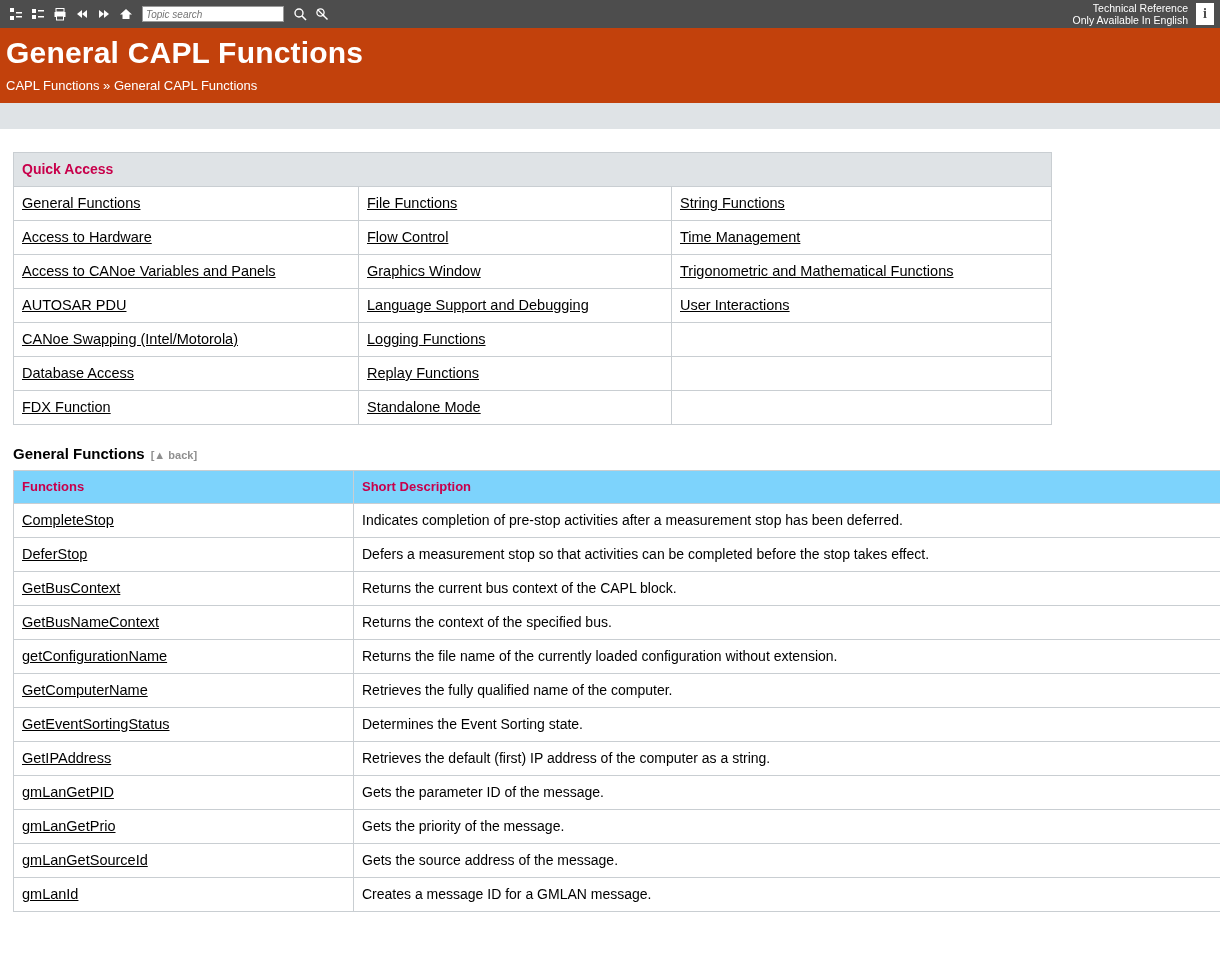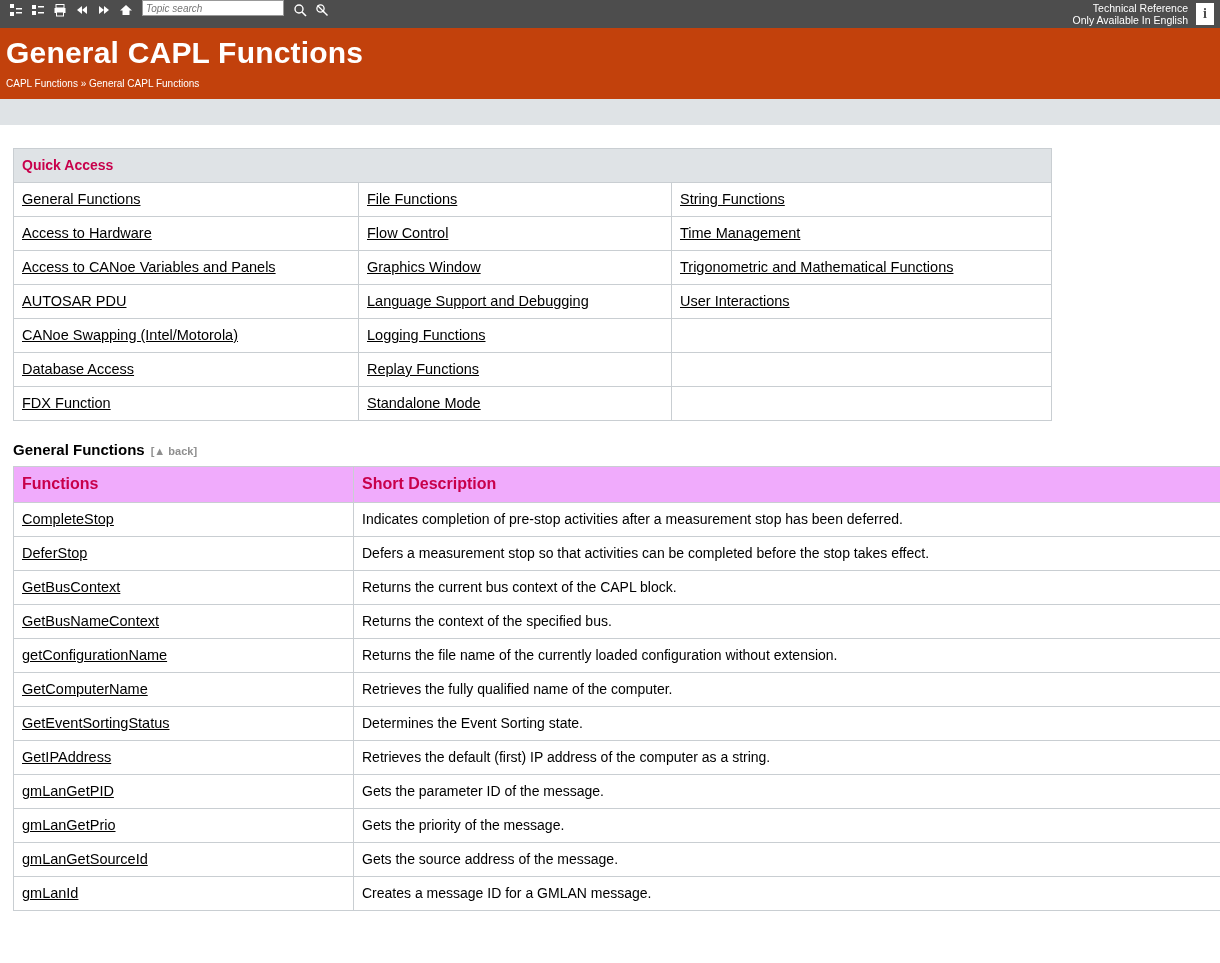--- a/index.html
+++ b/index.html
@@ -11,21 +11,21 @@
     font-family: "Liberation Sans", sans-serif;
     font-size: 13px;
     color: #000000;
   }
 
   
   .toolbar {
     height: 28px;
     background: #4d4d4d;
     display: flex;
-    align-items: flex-start;
+    align-items: center;
     padding: 0 6px;
     position: relative;
   }
   .tb-icon {
     width: 20px;
     height: 20px;
     margin-right: 2px;
     display: flex;
     align-items: center;
     justify-content: center;
@@ -81,21 +81,21 @@
     padding: 6px 0 10px 6px;
   }
   .header h1 {
     margin: 0;
     font-size: 30px;
     font-weight: bold;
     letter-spacing: 0.2px;
     line-height: 38px;
   }
   .breadcrumb {
-    font-size: 10px;
+    font-size: 13px;
     margin-top: 6px;
     color: #ffffff;
   }
   .breadcrumb a { color: #ffffff; text-decoration: none; }
   .subbar {
     height: 26px;
     background: #dfe3e6;
   }
 
   
@@ -138,24 +138,24 @@
     font-weight: bold;
     margin-left: 6px;
     cursor: pointer;
     margin-top: 48px;
   }
 
   
   .fn-wrap { margin-left: 6px; width: 1214px; }
   .fn-table { width: 1214px; table-layout: fixed; }
   .fn-table th {
-    background: #f0abfc;
+    background: #7dd3fc;
     color: #c8004b;
     font-weight: bold;
-    font-size: 16px;
+    font-size: 13px;
     text-align: left;
     padding: 8px 8px 9px 8px;
     border: 1px solid #c9ced2;
   }
   .fn-table td {
     border: 1px solid #c9ced2;
     padding: 8px 8px 9px 8px;
     font-size: 14px;
     vertical-align: middle;
   }

